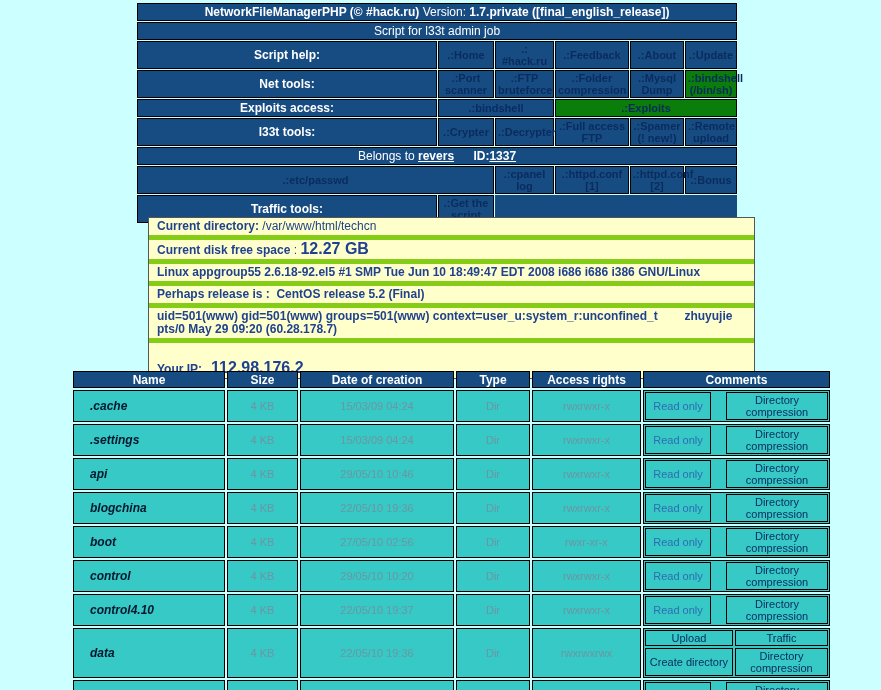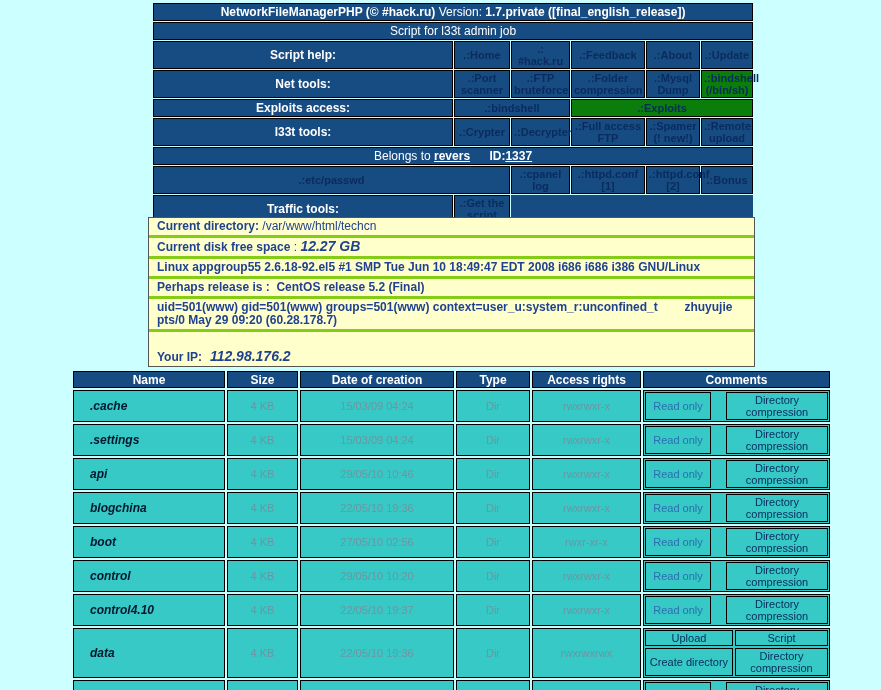--- a/index.html
+++ b/index.html
@@ -5,38 +5,38 @@
   :root{
     --page-bg:#CCFFFF; --header-blue:#174C82; --menu-text:#0A2B5E; --green:#0A7D0A;
     --info-bg:#FFFFCC; --info-text:#1F418F; --row-bg:#36C9C5; --muted:#6C96A4;
     --name-text:#03172E; --readonly-blue:#2E6DB4; --line:#000000;
   }
   *{margin:0;padding:0;box-sizing:border-box;}
   body{font-family:"Liberation Sans",sans-serif;}
   .page{position:relative;width:881px;height:690px;background:var(--page-bg);overflow:hidden;}
 
   
-  table.menu{position:absolute;left:152px;top:2px;width:601px;border-collapse:separate;border-spacing:1px;background:transparent;table-layout:fixed;}
+  table.menu{position:absolute;left:136px;top:2px;width:601px;border-collapse:separate;border-spacing:1px;background:transparent;table-layout:fixed;}
   table.menu td{background:var(--header-blue);border:1px solid var(--line);text-align:center;color:#fff;font-size:12px;padding:1px 2px;vertical-align:middle;}
   table.menu td.lnk{color:var(--menu-text);font-size:11px;font-weight:bold;line-height:12px;cursor:pointer;}
   table.menu td.lbl{font-weight:bold;}
   table.menu td.green{background:var(--green);}
   table.menu td.filler{border:none;}
   tr.h-sm td{height:15px;}
   tr.h-md td{height:26px;}
   .u{text-decoration:underline;font-weight:bold;}
   .b{font-weight:bold;}
   .idgap{margin-left:16px;}
 
   
   .info{position:absolute;left:148px;top:217px;width:607px;background:var(--info-bg);border:1px solid #555;color:var(--info-text);font-size:12px;font-weight:bold;}
-  .info .irow{padding:2px 4px 2px 8px;border-bottom:3px solid #84cc16;white-space:pre-wrap;line-height:13px;min-height:17px;}
+  .info .irow{padding:2px 4px 2px 8px;border-bottom:5px solid #84cc16;white-space:pre-wrap;line-height:13px;min-height:17px;}
   .info .irow:last-child{border-bottom:none;margin-top:16px;}
   .info .val{font-weight:normal;}
-  .info .small{font-size:14px;font-style:italic;}
+  .info .small{font-size:16px;}
 
   
   table.files{position:absolute;left:71px;top:369px;width:761px;border-collapse:separate;border-spacing:2px;background:transparent;table-layout:fixed;}
   table.files th{background:var(--header-blue);color:#fff;border:1px solid var(--line);font-size:12px;height:17px;padding:0 2px;margin-top:44px;}
   table.files td{background:var(--row-bg);border:1px solid var(--line);font-size:11px;height:19px;text-align:center;color:var(--muted);vertical-align:middle;}
   table.files td.name{text-align:left;font-weight:bold;font-style:italic;color:var(--name-text);font-size:12px;padding-left:16px;}
   table.files td.comments{padding:1px;}
   .cflex{display:flex;gap:15px;}
   .cflex .cbtn:first-child{width:66px;}
   .cflex .cbtn:last-child{flex:1;}
@@ -242,21 +242,21 @@
         </tr>
         <tr>
           <td class="name">data</td>
           <td class="mid">4 KB</td>
           <td class="mid">22/05/10 19:36</td>
           <td class="mid">Dir</td>
           <td class="mid">rwxrwxrwx</td>
           <td class="comments">
             <div class="cgrid">
               <div class="cbtn">Upload</div>
-              <div class="cbtn">Script</div>
+              <div class="cbtn">Traffic</div>
               <div class="cbtn">Create directory</div>
               <div class="cbtn">Directory compression</div>
             </div>
           </td>
         </tr>
         <tr>
           <td class="name">dev</td>
           <td class="mid">4 KB</td>
           <td class="mid">27/05/10 02:57</td>
           <td class="mid">Dir</td>

